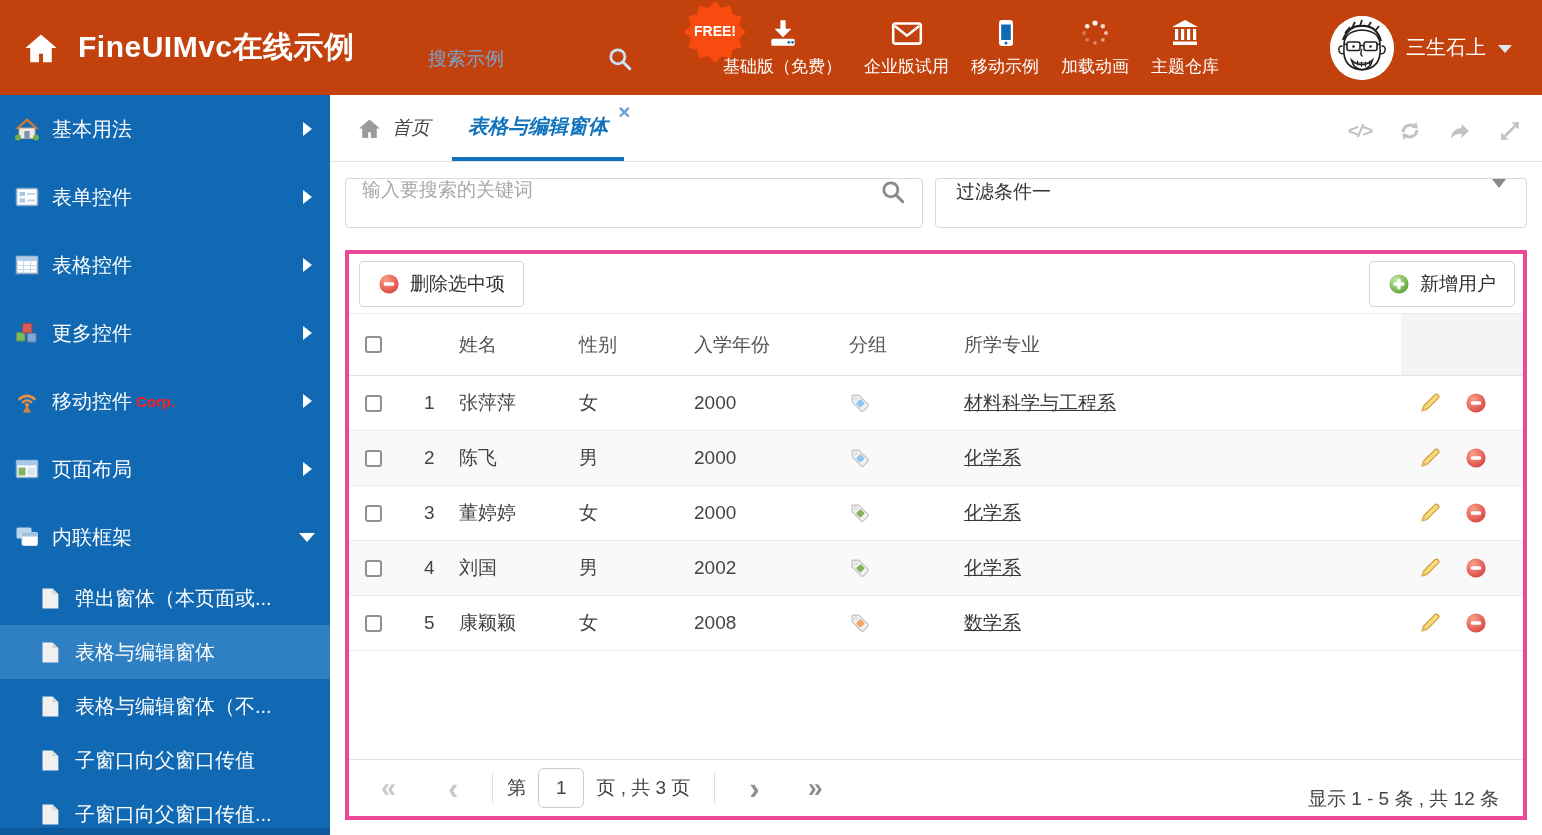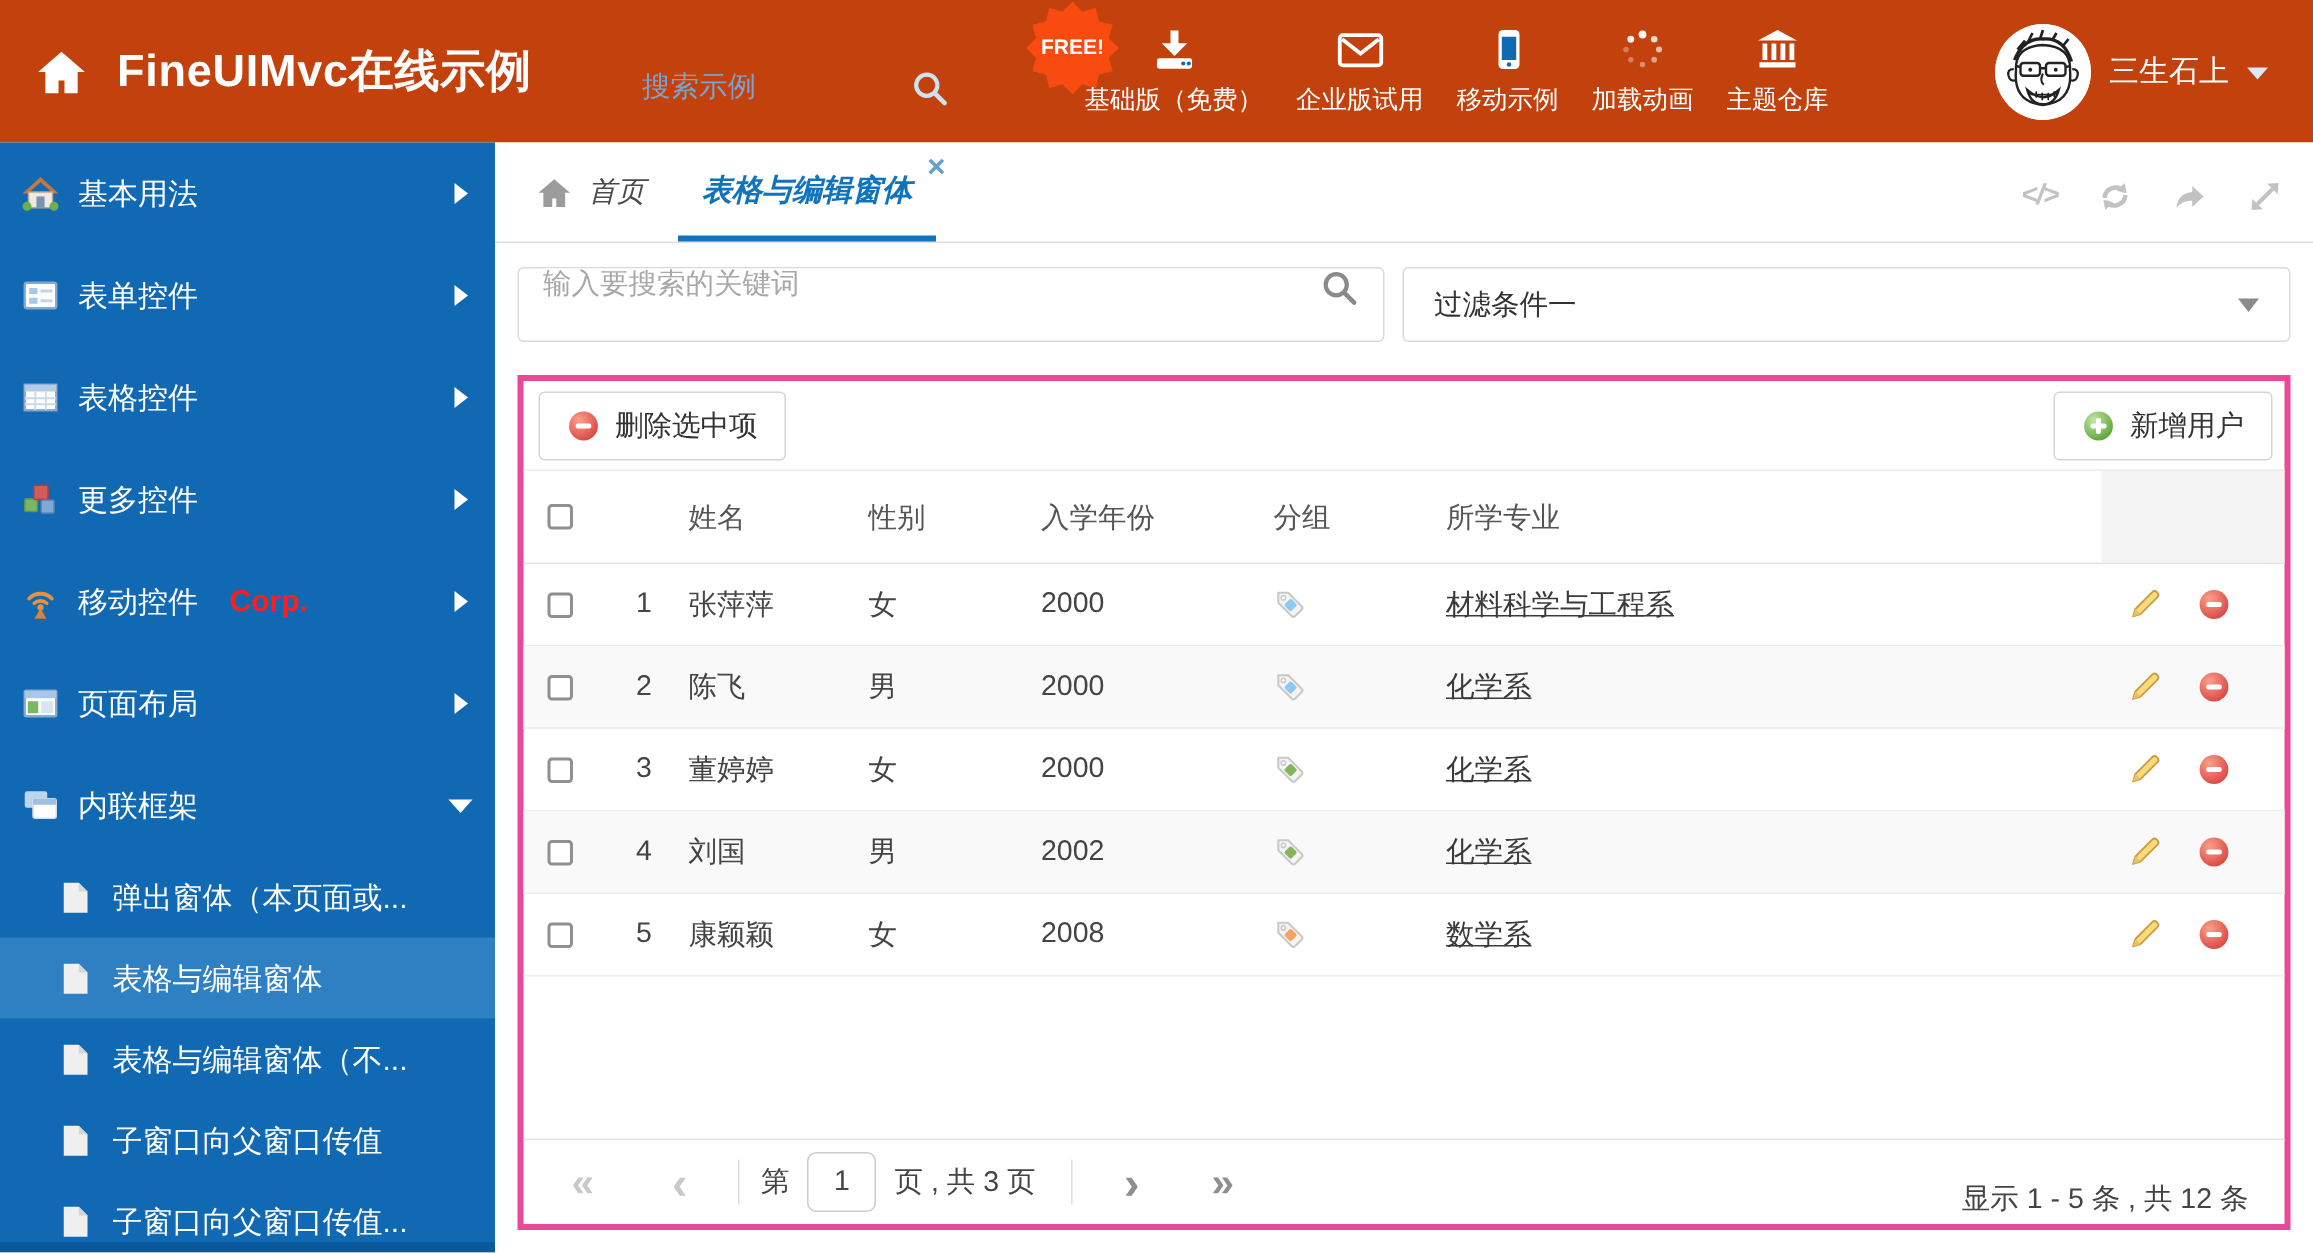--- a/index.html
+++ b/index.html
@@ -22,21 +22,21 @@
   .userbox { position:absolute; left:1330px; top:0; height:95px; display:flex; align-items:center; gap:12px; }
   .avatar { width:64px; height:64px; border-radius:50%; background:#fff; overflow:hidden; }
   .user-name { color:#fff; font-size:20px; }
   .caret-down-w { width:0; height:0; border-left:7px solid transparent; border-right:7px solid transparent; border-top:8px solid #dce9f5; margin-top:3px; }
 
   
   .sidebar { position:absolute; top:95px; left:0; width:330px; height:740px; background:#1169b4; overflow:hidden; }
   .side-item { height:68px; display:flex; align-items:center; padding:0 14px; position:relative; cursor:pointer; }
   .side-item .sicon { width:26px; height:26px; margin-right:12px; flex:0 0 26px; }
   .side-item .slabel { color:#fdfdfd; font-size:20px; }
-  .corp { color:#ff1e1e; font-size:20px; margin-left:21px; font-weight:bold; }
+  .corp { color:#ff1e1e; font-size:15px; margin-left:4px; font-weight:bold; }
   .arrow-r { position:absolute; right:18px; width:0; height:0; border-top:7px solid transparent; border-bottom:7px solid transparent; border-left:9px solid #fff; }
   .arrow-d { position:absolute; right:15px; width:0; height:0; border-left:8px solid transparent; border-right:8px solid transparent; border-top:9px solid #fff; }
   .sub-item { height:54px; display:flex; align-items:center; padding-left:40px; cursor:pointer; }
   .sub-item .ficon { width:20px; height:23px; margin-right:15px; }
   .sub-item .slabel { color:#fdfdfd; font-size:20px; white-space:nowrap; }
   .sub-item.active { background:#2f80c3; }
   .side-strip { position:absolute; bottom:0; left:0; width:330px; height:7px; background:#0c589c; }
 
   
   .main { position:absolute; top:95px; left:330px; width:1212px; height:740px; background:#fff; }
@@ -47,21 +47,21 @@
   .tab-close::before { content:"×"; }
   .tabtools { position:absolute; right:20px; top:24px; display:flex; gap:26px; align-items:center; }
   .tool { cursor:pointer; }
   .code-glyph { color:#c2c2c2; font-size:19px; font-weight:bold; letter-spacing:-1px; }
 
   .content { position:absolute; top:67px; left:0; right:0; bottom:0; }
   .filter-row { position:absolute; top:16px; left:15px; right:15px; height:50px; display:flex; gap:12px; }
   .search-box { width:578px; border:1px solid #d9d9d9; border-radius:4px; display:flex; align-items:flex-start; padding:0 16px; background:#fff; }
   .search-box input { flex:1; border:none; outline:none; font-size:19px; color:#444; font-family:inherit; }
   .search-box input::placeholder { color:#a8a8a8; }
-  .select-box { flex:1; border:1px solid #d9d9d9; border-radius:4px; display:flex; align-items:center; justify-content:space-between; padding:0 20px; font-size:19px; color:#333; cursor:pointer; }
+  .select-box { flex:1; border:1px solid #d9d9d9; border-radius:4px; display:flex; align-items:flex-start; justify-content:space-between; padding:0 20px; font-size:19px; color:#333; cursor:pointer; }
   .sel-caret { width:0; height:0; border-left:7px solid transparent; border-right:7px solid transparent; border-top:9px solid #8a8a8a; }
 
   .grid-panel { position:absolute; top:88px; left:15px; right:15px; bottom:15px; border:4px solid #ec4899; display:flex; flex-direction:column; background:#fff; }
   .grid-toolbar { height:60px; flex:0 0 60px; display:flex; align-items:center; justify-content:space-between; padding:0 8px 0 10px; border-bottom:1px solid #ececec; }
   .btn { height:46px; border:1px solid #d5d5d5; border-radius:4px; background:#fff; display:flex; align-items:center; gap:10px; padding:0 18px; font-size:19px; color:#333; cursor:pointer; }
 
   .thead { height:62px; flex:0 0 62px; display:flex; align-items:stretch; border-bottom:1px solid #e3e3e3; color:#555; font-size:19px; }
   .thead .col { display:flex; align-items:center; }
   .trow { height:55px; flex:0 0 55px; display:flex; align-items:center; border-bottom:1px solid #ececec; font-size:19px; color:#444; }
   .trow.alt { background:#f9f9f9; }

